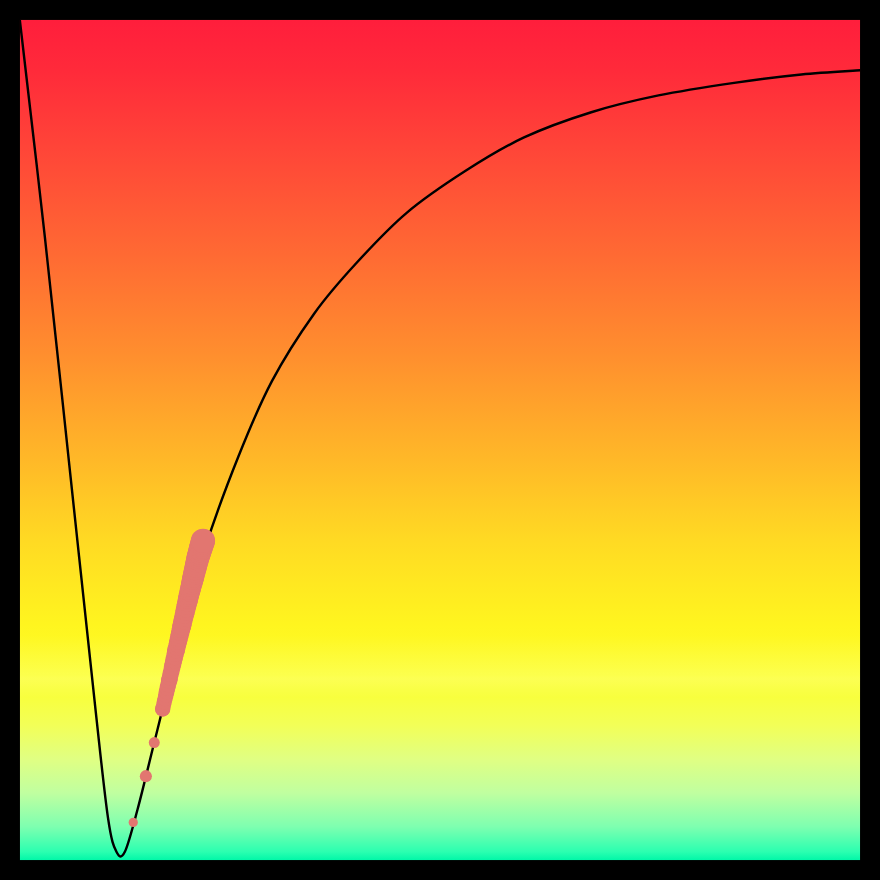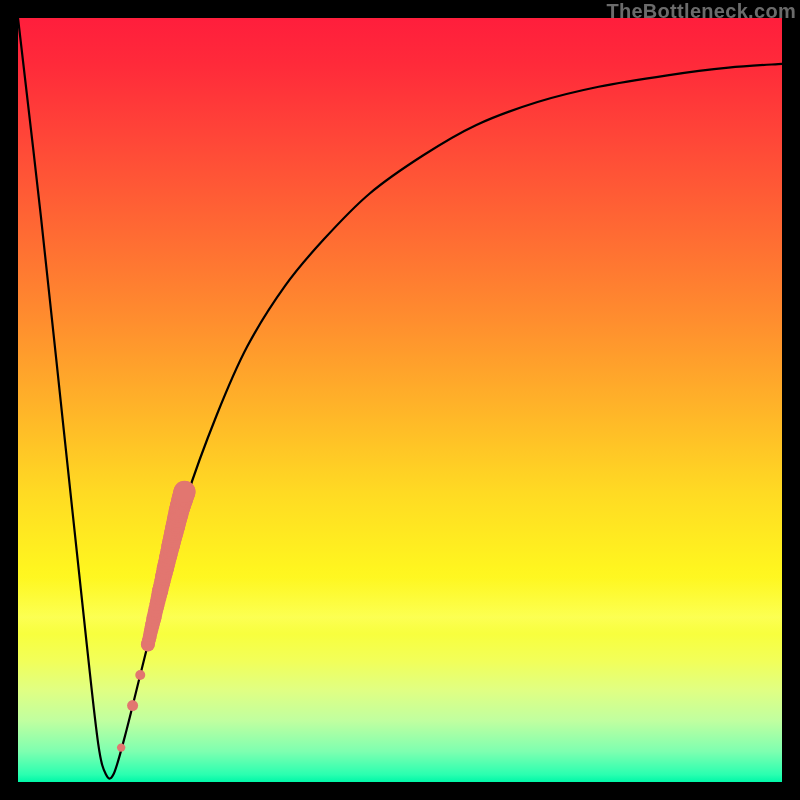--- a/index.html
+++ b/index.html
@@ -74,21 +74,20 @@
     font-size: 20px;
     font-weight: 600;
     letter-spacing: 0.3px;
     user-select: none;
   }
 </style>
 </head>
 <body>
 
 <div class="frame">
-  <div class="watermark">TheBottleneck.com</div>
 
   <div class="plot-area">
     <div class="gradient-bg"></div>
     <div class="pale-band"></div>
 
     <svg class="curve" viewBox="0 0 764 764" preserveAspectRatio="none">
       <path id="main-curve" fill="none" stroke-width="2.2" stroke-linecap="round" stroke-linejoin="round" stroke="#000000" d="M 0.00 0.00 C 3.82 33.11, 15.28 129.88, 22.92 198.64 C 30.56 267.40, 38.20 341.25, 45.84 412.56 C 53.48 483.87, 63.03 574.27, 68.76 626.48 C 74.49 678.69, 77.04 704.15, 80.22 725.80 C 83.40 747.45, 85.31 751.27, 87.86 756.36 C 90.41 761.45, 92.32 762.73, 95.50 756.36 C 98.68 749.99, 102.50 734.71, 106.96 718.16 C 111.42 701.61, 115.87 682.51, 122.24 657.04 C 128.61 631.57, 137.52 594.65, 145.16 565.36 C 152.80 536.07, 159.17 509.33, 168.08 481.32 C 176.99 453.31, 188.45 422.75, 198.64 397.28 C 208.83 371.81, 217.74 350.17, 229.20 328.52 C 240.66 306.87, 254.67 285.23, 267.40 267.40 C 280.13 249.57, 291.59 236.84, 305.60 221.56 C 319.61 206.28, 334.89 189.73, 351.44 175.72 C 367.99 161.71, 387.09 148.98, 404.92 137.52 C 422.75 126.06, 439.30 115.87, 458.40 106.96 C 477.50 98.05, 499.15 90.41, 519.52 84.04 C 539.89 77.67, 558.99 73.22, 580.64 68.76 C 602.29 64.30, 627.75 60.48, 649.40 57.30 C 671.05 54.12, 691.42 51.57, 710.52 49.66 C 729.62 47.75, 755.09 46.48, 764.00 45.84"></path>
       <g id="dots-group">
           <circle cx="103.14" cy="729.62" r="4.20" fill="#e27670"></circle>
           <circle cx="114.60" cy="687.60" r="5.50" fill="#e27670"></circle>

